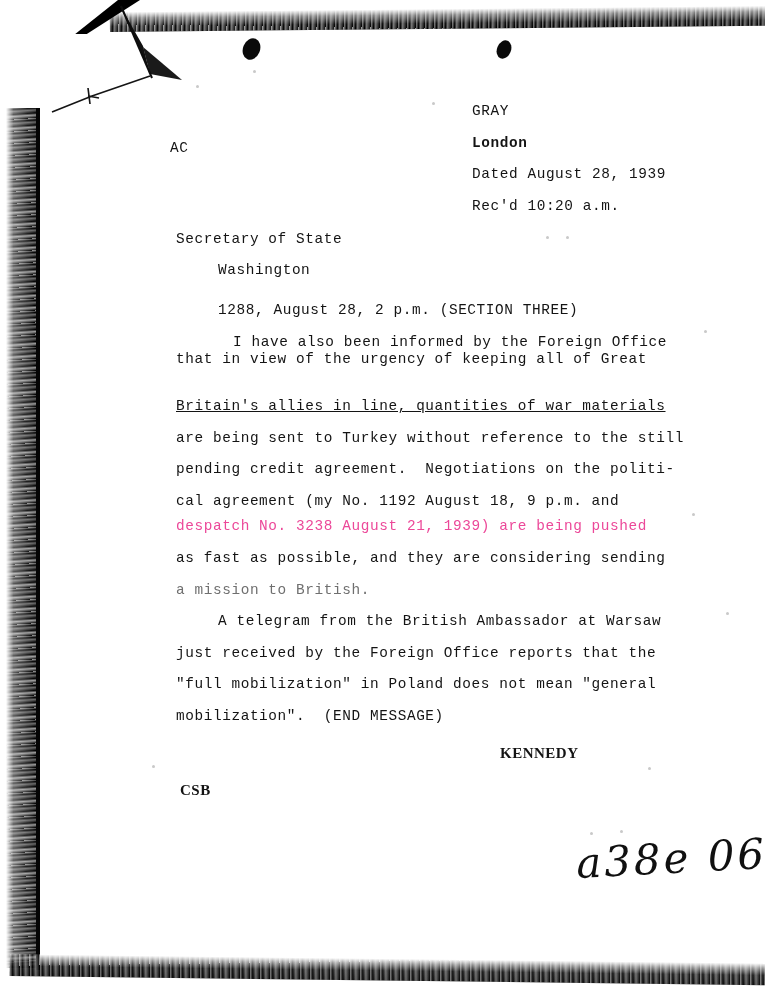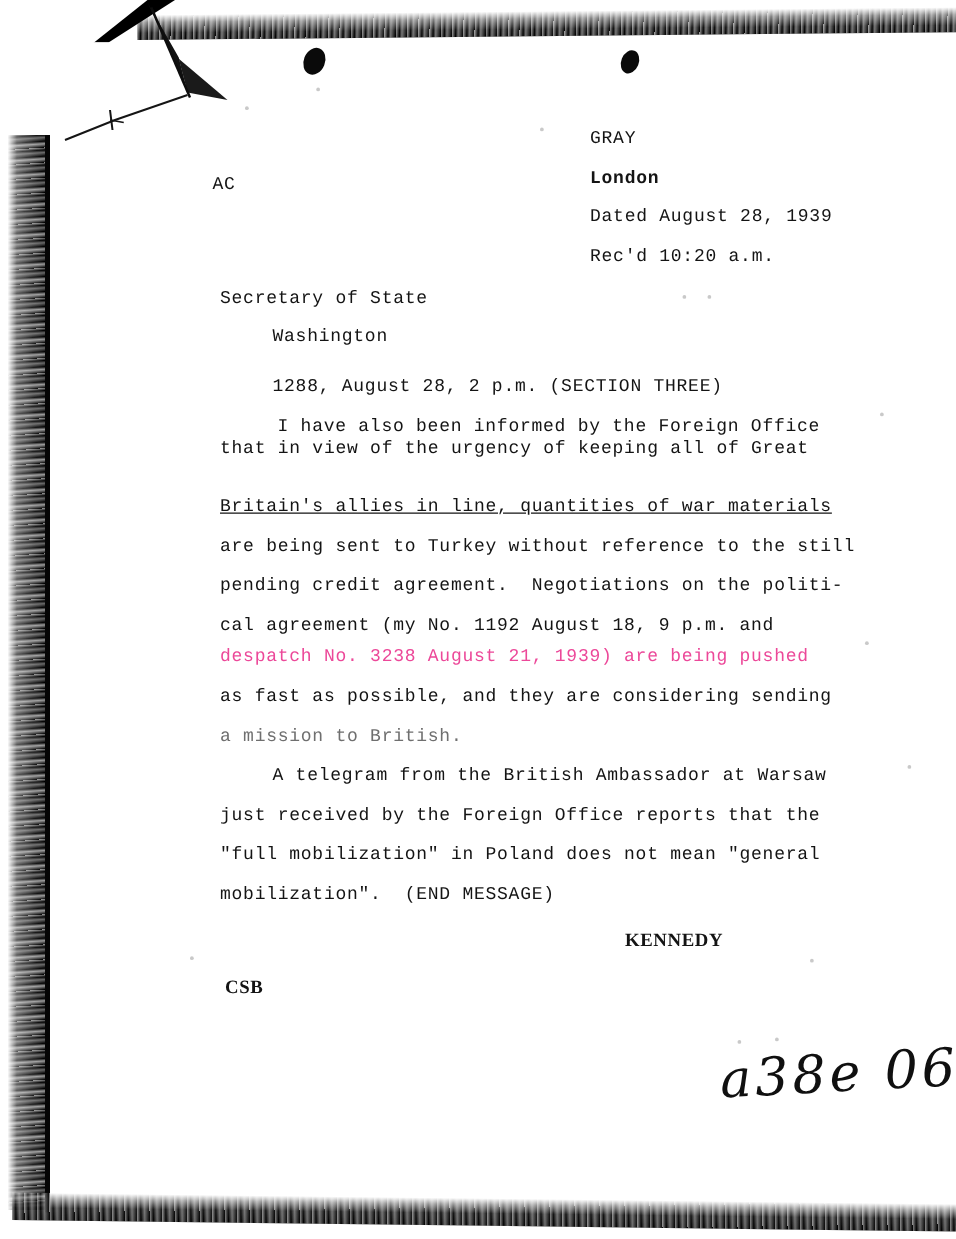--- a/index.html
+++ b/index.html
@@ -210,21 +210,21 @@
   <div class="typed" style="left:472px; top:104px;">GRAY</div>
   <div class="typed" style="left:472px; top:136px;font-weight:bold;">London</div>
   <div class="typed" style="left:472px; top:167px;">Dated August 28, 1939</div>
   <div class="typed" style="left:472px; top:199px;">Rec'd 10:20 a.m.</div>
 
   <div class="typed" style="left:176px; top:232px;">Secretary of State</div>
   <div class="typed" style="left:218px; top:263px;">Washington</div>
 
   <div class="typed" style="left:218px; top:303px;">1288, August 28, 2 p.m. (SECTION THREE)</div>
 
-  <div class="typed" style="left:222px; top:335px;">I have also been informed by the Foreign Office</div>
+  <div class="typed" style="left:233px; top:335px;">I have also been informed by the Foreign Office</div>
   <div class="typed" style="left:176px; top:352px;">that in view of the urgency of keeping all of Great</div>
   <div class="typed" style="left:176px; top:399px;text-decoration:underline;">Britain's allies in line, quantities of war materials</div>
   <div class="typed" style="left:176px; top:431px;">are being sent to Turkey without reference to the still</div>
   <div class="typed" style="left:176px; top:462px;">pending credit agreement.  Negotiations on the politi-</div>
   <div class="typed" style="left:176px; top:494px;">cal agreement (my No. 1192 August 18, 9 p.m. and</div>
   <div class="typed faint" style="left:176px; top:519px;">despatch No. 3238 August 21, 1939) are being pushed</div>
   <div class="typed" style="left:176px; top:551px;">as fast as possible, and they are considering sending</div>
   <div class="typed fainter" style="left:176px; top:583px;">a mission to British.</div>
 
   <div class="typed" style="left:218px; top:614px;">A telegram from the British Ambassador at Warsaw</div>

